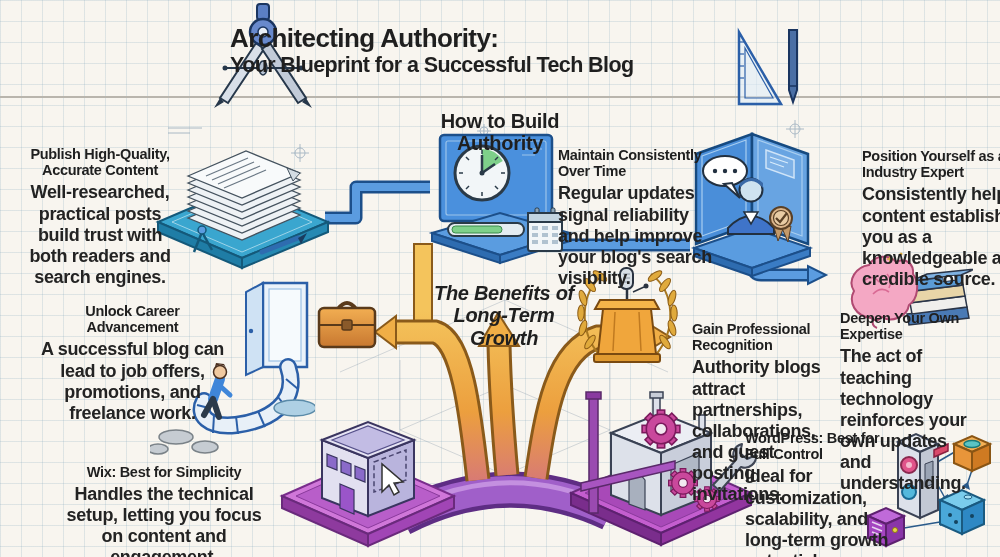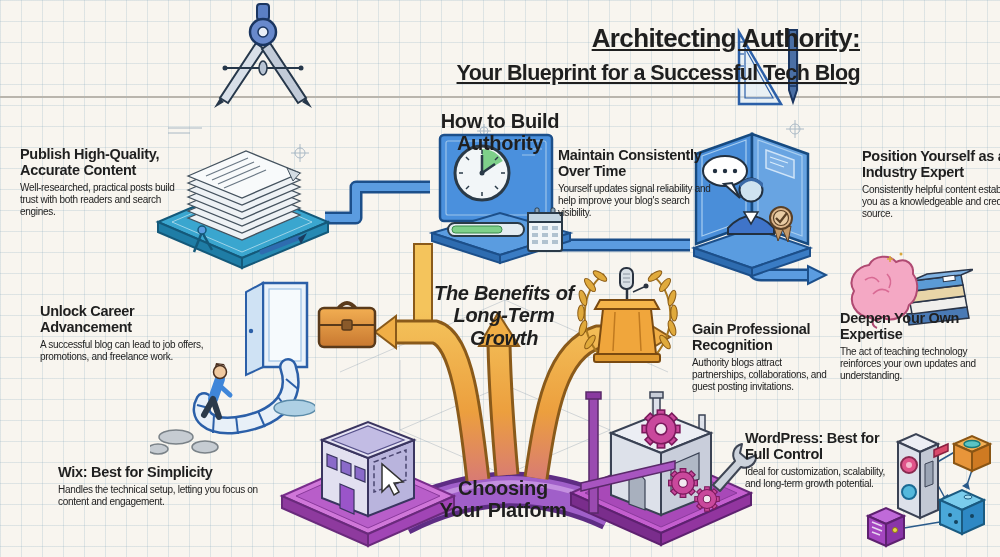--- a/index.html
+++ b/index.html
@@ -5,27 +5,27 @@
   html,body{margin:0;padding:0;background:#fff;}
   .canvas{position:relative;width:1000px;height:557px;overflow:hidden;
     font-family:"Liberation Sans",sans-serif;color:#1f1f1f;
     background-color:#f8f5ef;
     background-image:
       linear-gradient(rgba(146,176,196,0.26) 1px, transparent 1px),
       linear-gradient(90deg, rgba(146,176,196,0.26) 1px, transparent 1px);
     background-size:21px 21px;}
   .abs{position:absolute;}
   .divider{left:0;top:96px;width:1000px;height:2px;background:#b9b5ad;}
-  .title-block{left:230px;top:24px;width:630px;text-align:right;text-decoration:underline;}
+  .title-block{left:230px;top:24px;width:630px;text-align:left;}
   .title1{font-size:26px;font-weight:bold;letter-spacing:-0.6px;line-height:1.12;}
-  .title2{font-size:21.5px;font-weight:bold;letter-spacing:-0.6px;line-height:1.12;margin-top:8px;}
+  .title2{font-size:21.5px;font-weight:bold;letter-spacing:-0.6px;line-height:1.12;}
   .sec-heading{font-weight:bold;font-size:20px;line-height:1.12;letter-spacing:-0.3px;text-align:center;}
   .card-title{font-weight:bold;font-size:14.5px;line-height:1.12;letter-spacing:-0.3px;}
-  .card-body{font-size:10px;line-height:1.17;letter-spacing:-0.3px;margin-top:4px;color:#232323;}
-  .ta-r{text-align:left;}
+  .card-body{font-size:18px;line-height:1.17;letter-spacing:-0.3px;margin-top:4px;color:#232323;font-weight:bold;}
+  .ta-r{text-align:center;}
   .h-how{left:410px;top:110px;width:180px;}
   .h-benefits{left:428px;top:282px;width:152px;font-style:italic;}
   .h-platform{left:438px;top:477px;width:130px;}
   .c1{left:20px;top:146px;width:160px;}
   .c2{left:558px;top:147px;width:163px;}
   .c3{left:862px;top:148px;width:172px;}
   .c4{left:40px;top:303px;width:185px;}
   .c5{left:692px;top:321px;width:146px;}
   .c6{left:840px;top:310px;width:138px;}
   .c7{left:58px;top:464px;width:212px;}
@@ -441,30 +441,29 @@
     </g>
   </svg>
 
   <div class="abs title-block">
     <div class="title1">Architecting Authority:</div>
     <div class="title2">Your Blueprint for a Successful Tech Blog</div>
   </div>
 
   <div class="abs sec-heading h-how">How to Build Authority</div>
   <div class="abs sec-heading h-benefits">The Benefits of Long-Term Growth</div>
-  <div class="abs sec-heading h-platform">Choosing Your Platform</div>
 
   <div class="abs c1 ta-r">
     <div class="card-title">Publish High-Quality, Accurate Content</div>
     <div class="card-body">Well-researched, practical posts build trust with both readers and search engines.</div>
   </div>
 
   <div class="abs c2">
     <div class="card-title">Maintain Consistently Over Time</div>
-    <div class="card-body">Yourself updates signal reliability and help improve your blog's search visibility.</div>
+    <div class="card-body">Regular updates signal reliability and help improve your blog's search visibility.</div>
   </div>
 
   <div class="abs c3">
     <div class="card-title">Position Yourself as an Industry Expert</div>
     <div class="card-body">Consistently helpful content establishes you as a knowledgeable and credible source.</div>
   </div>
 
   <div class="abs c4 ta-r">
     <div class="card-title">Unlock Career Advancement</div>
     <div class="card-body">A successful blog can lead to job offers, promotions, and freelance work.</div>

